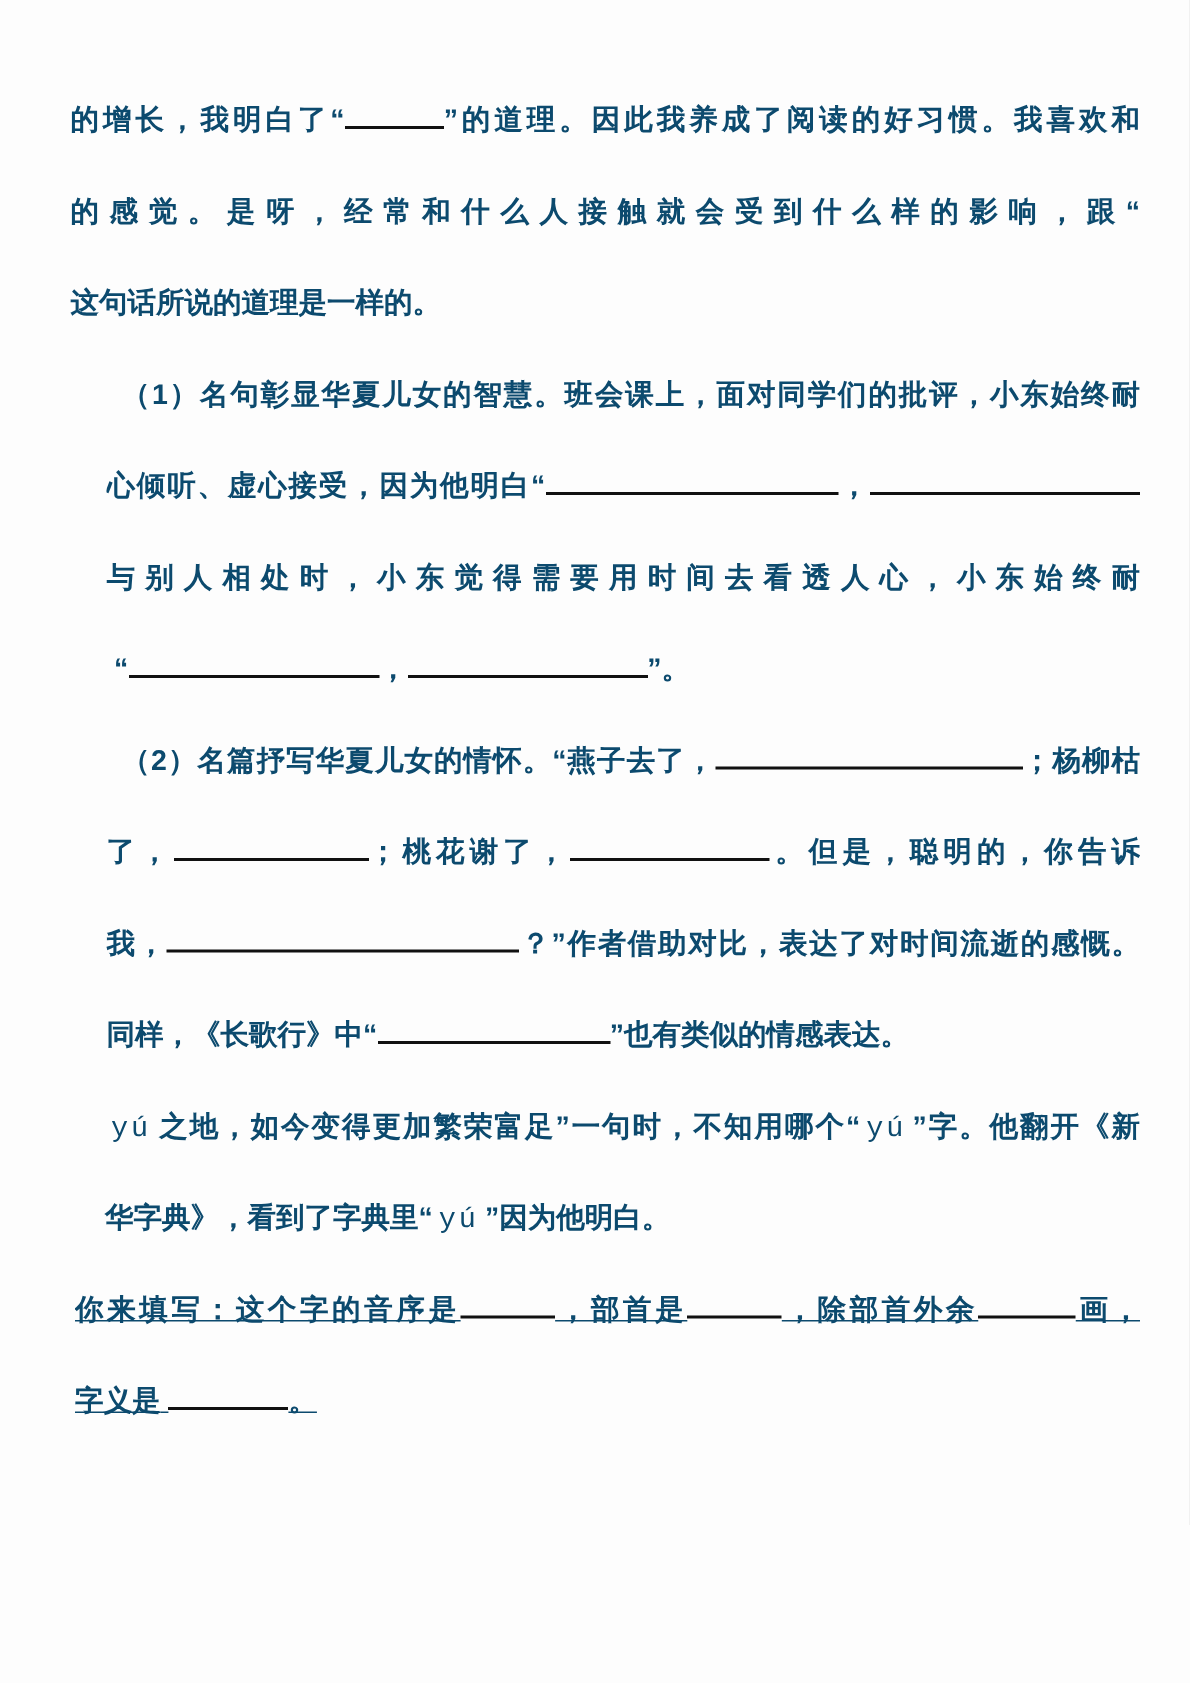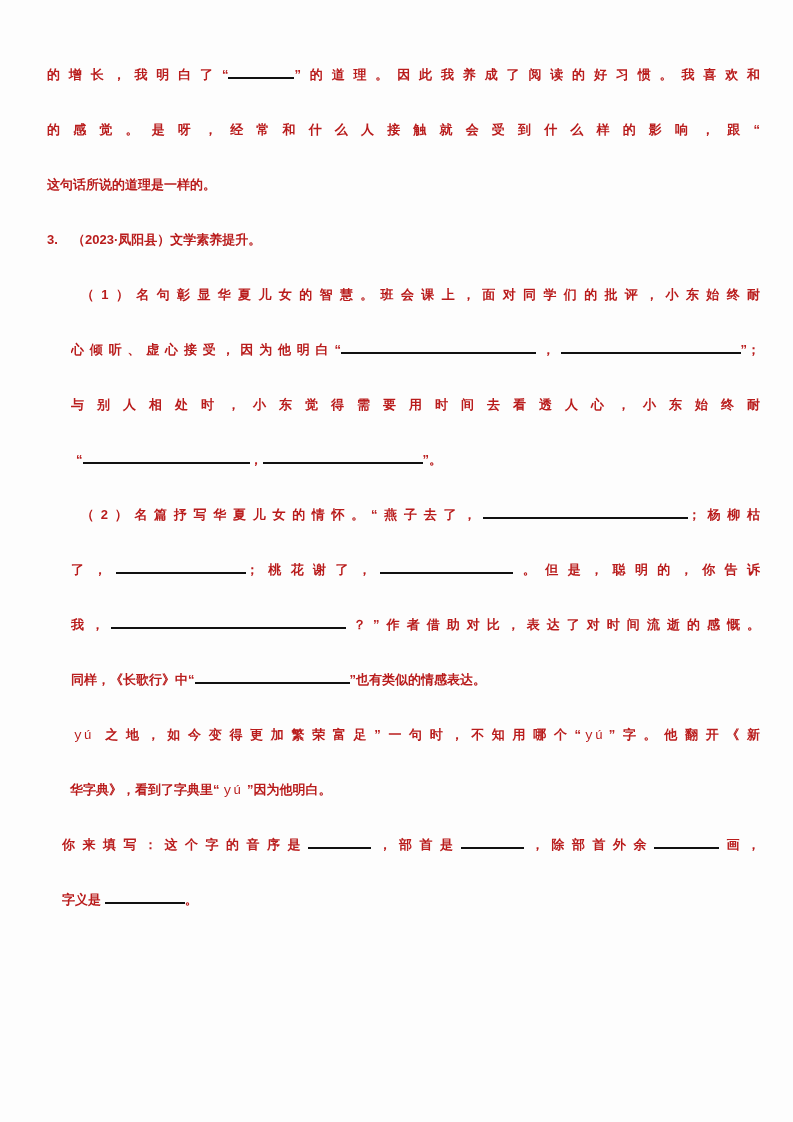--- a/index.html
+++ b/index.html
@@ -10,24 +10,24 @@
     background:#fdfdfd;
     font-family:"Liberation Sans","DejaVu Sans",sans-serif;
     color:#111;
     overflow:hidden;
     box-sizing:border-box;
     padding:41px 33px 0 47px;
   }
   .line{
     height:42px;
     line-height:42px;
-    font-size:13px;
+    font-size:19px;
     font-weight:700;
     white-space:nowrap;
-    color:#b91c1c;
+    color:#0c4a6e;
   }
   
   .just{
     white-space:normal;
     text-align:justify;
     text-align-last:justify;
     overflow:hidden;
   }
   .num{
     display:inline-block;
@@ -49,32 +49,31 @@
   .w66{width:66px;}  .w190{width:190px;}
   .w195{width:195px;} .w180{width:180px;}
   .w167{width:167px;} .w160{width:160px;}
   .w205{width:205px;} .w130{width:130px;} .w133{width:133px;}
   .w235{width:235px;} .w155{width:155px;}
   .w63{width:63px;}  .w65{width:65px;}  .w80{width:80px;}
   .ind-label{margin-left:34px;}   
   .ind-cont{margin-left:24px;}    
   .ind-quote{margin-left:29px;}   
   .ind-q4{margin-left:23px;}      
-  .ind-fill{margin-left:15px;}
+  .ind-fill{margin-left:3px;text-decoration:underline;}
 </style>
 </head>
 <body>
 
 <div class="page">
 
   <p class="line just"><span>的增长，我明白了“</span><span class="blank w66"></span><span>”的道理。因此我养成了阅读的好习惯。我喜欢和</span></p>
   <p class="line just"><span>的感觉。是呀，经常和什么人接触就会受到什么样的影响，跟“</span></p>
   <p class="line">这句话所说的道理是一样的。</p>
 
-  <p class="line"><span class="num">3.</span><span>（2023·凤阳县）文学素养提升。</span></p>
 
   <p class="line just ind-label"><span>（1）</span><span>名句彰显华夏儿女的智慧。班会课上，面对同学们的批评，小东始终耐</span></p>
   <p class="line just ind-cont"><span>心倾听、虚心接受，因为他明白“</span><span class="blank w195"></span><span>，</span><span class="blank w180"></span><span>”；</span></p>
   <p class="line just ind-cont">与别人相处时，小东觉得需要用时间去看透人心，小东始终耐</p>
   <p class="line ind-quote"><span>“</span><span class="blank w167"></span><span>，</span><span class="blank w160"></span><span>”。</span></p>
 
   <p class="line just ind-label"><span>（2）</span><span>名篇抒写华夏儿女的情怀。“燕子去了，</span><span class="blank w205"></span><span>；杨柳枯</span></p>
   <p class="line just ind-cont"><span>了，</span><span class="blank w130"></span><span>；桃花谢了，</span><span class="blank w133"></span><span>。但是，聪明的，你告诉</span></p>
   <p class="line just ind-cont"><span>我，</span><span class="blank w235"></span><span>？”作者借助对比，表达了对时间流逝的感慨。</span></p>
   <p class="line ind-cont"><span>同样，《长歌行》中“</span><span class="blank w155"></span><span>”也有类似的情感表达。</span></p>

